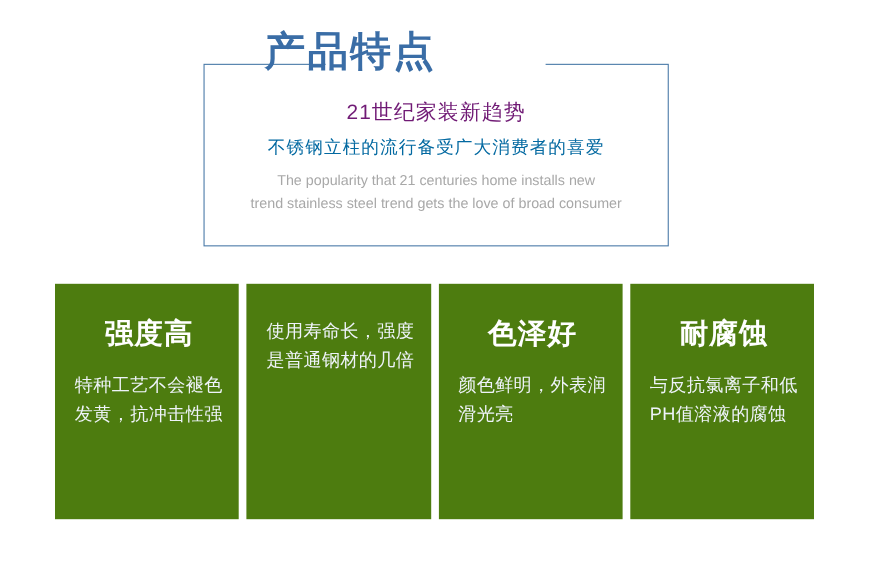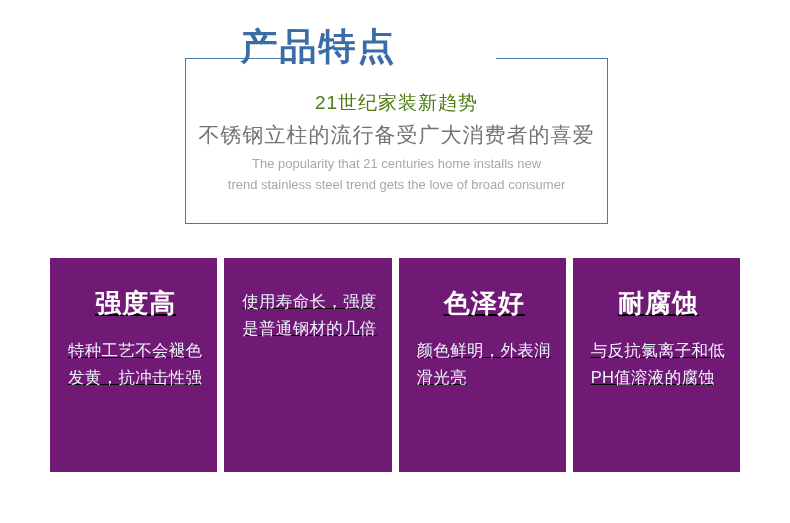--- a/index.html
+++ b/index.html
@@ -53,27 +53,27 @@
   .banner-body {
     position: absolute;
     left: 185px;
     top: 88px;
     width: 423px;
     text-align: center;
   }
 
   .sub-cn-1 {
     font-size: 19px;
-    color: #4d7c0f;
+    color: #701a75;
     line-height: 30px;
     letter-spacing: 1px;
   }
   .sub-cn-2 {
-    font-size: 21px;
-    color: #737373;
+    font-size: 16px;
+    color: #0369a1;
     line-height: 34px;
     letter-spacing: 1px;
   }
   .sub-en {
     margin-top: 1px;
     font-size: 13px;
     color: #a8a8a8;
     line-height: 21px;
   }
 
@@ -82,25 +82,24 @@
     position: absolute;
     left: 50px;
     top: 258px;
     width: 690px;
     height: 214px;
     display: flex;
     gap: 7px;
   }
   .card {
     flex: 1 1 0;
-    background: #701a75;
+    background: #4d7c0f;
     box-sizing: border-box;
     padding: 30px 14px 0 18px;
     overflow: hidden;
-    text-decoration: underline;
   }
   .card-title {
     color: #ffffff;
     font-size: 26px;
     font-weight: bold;
     text-align: center;
     letter-spacing: 1px;
     line-height: 1.2;
     margin-bottom: 18px;
     white-space: nowrap;

